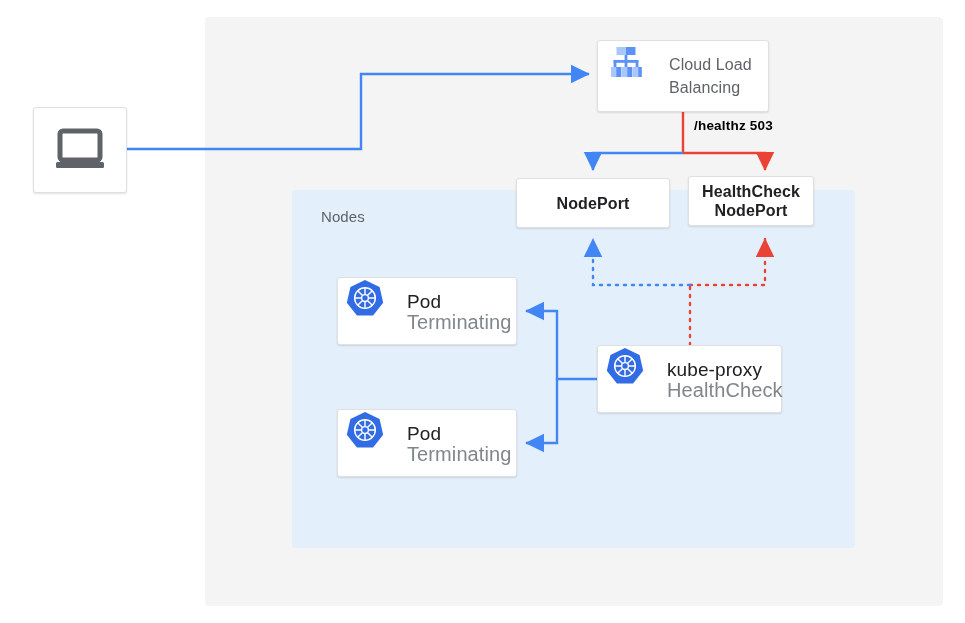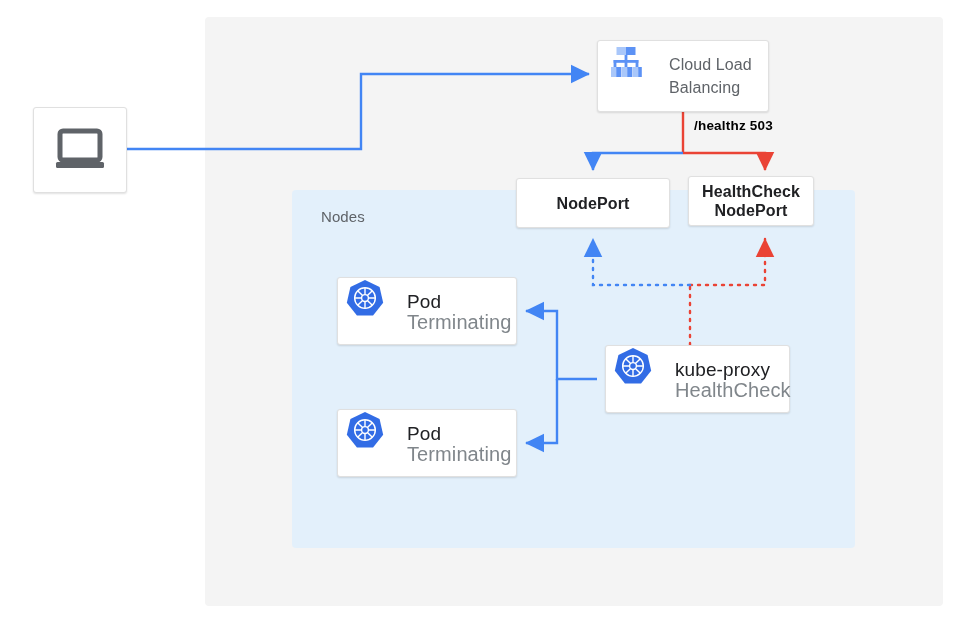--- a/index.html
+++ b/index.html
@@ -12,21 +12,21 @@
 
   .card{position:absolute;background:#ffffff;border:1px solid #e0e0e0;border-radius:3px;
         box-shadow:0 1px 2px rgba(0,0,0,.12);box-sizing:border-box;}
 
   .card-client{left:33px;top:107px;width:94px;height:86px;}
   .card-lb{left:597px;top:40px;width:172px;height:72px;}
   .card-nodeport{left:516px;top:178px;width:154px;height:50px;}
   .card-hcnodeport{left:688px;top:176px;width:126px;height:50px;}
   .card-pod1{left:337px;top:277px;width:180px;height:68px;}
   .card-pod2{left:337px;top:409px;width:180px;height:68px;}
-  .card-kubeproxy{left:597px;top:345px;width:185px;height:68px;margin-left:8px;}
+  .card-kubeproxy{left:597px;top:345px;width:185px;height:68px;}
 
   .card-center{display:flex;align-items:center;justify-content:center;}
   .card-row{display:flex;padding-left:7px;gap:22px;height:100%;}
 
   .title-bold{font-size:16px;font-weight:bold;color:#202124;text-align:center;line-height:19px;letter-spacing:.1px;}
   .txt-main{font-size:19px;color:#202124;line-height:21px;letter-spacing:.1px;}
   .txt-sub{font-size:20px;color:#80868b;line-height:20px;letter-spacing:.1px;}
   .txt-lb{font-size:16px;color:#5f6368;line-height:23px;letter-spacing:.1px;}
   .stack{display:flex;flex-direction:column;justify-content:center;}
 

